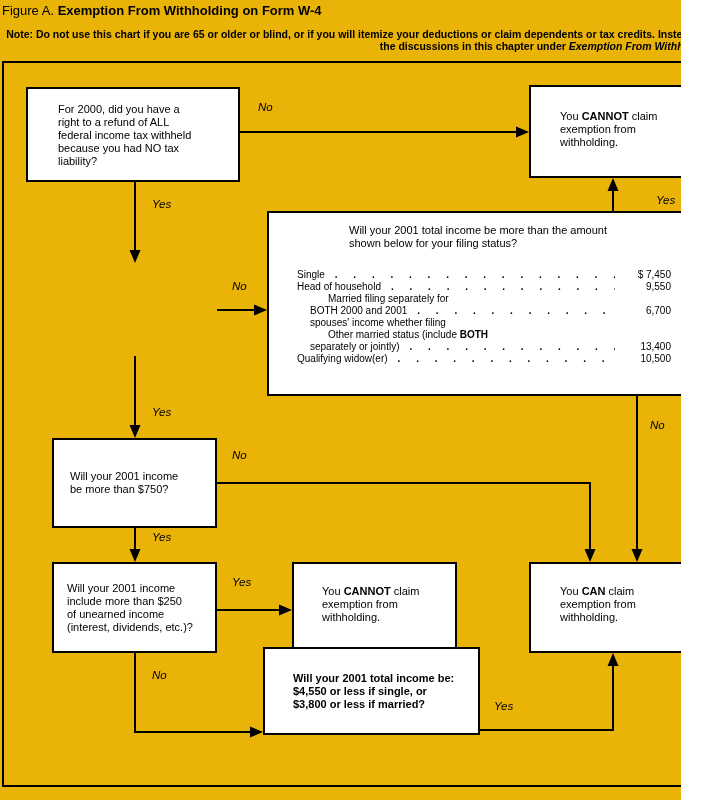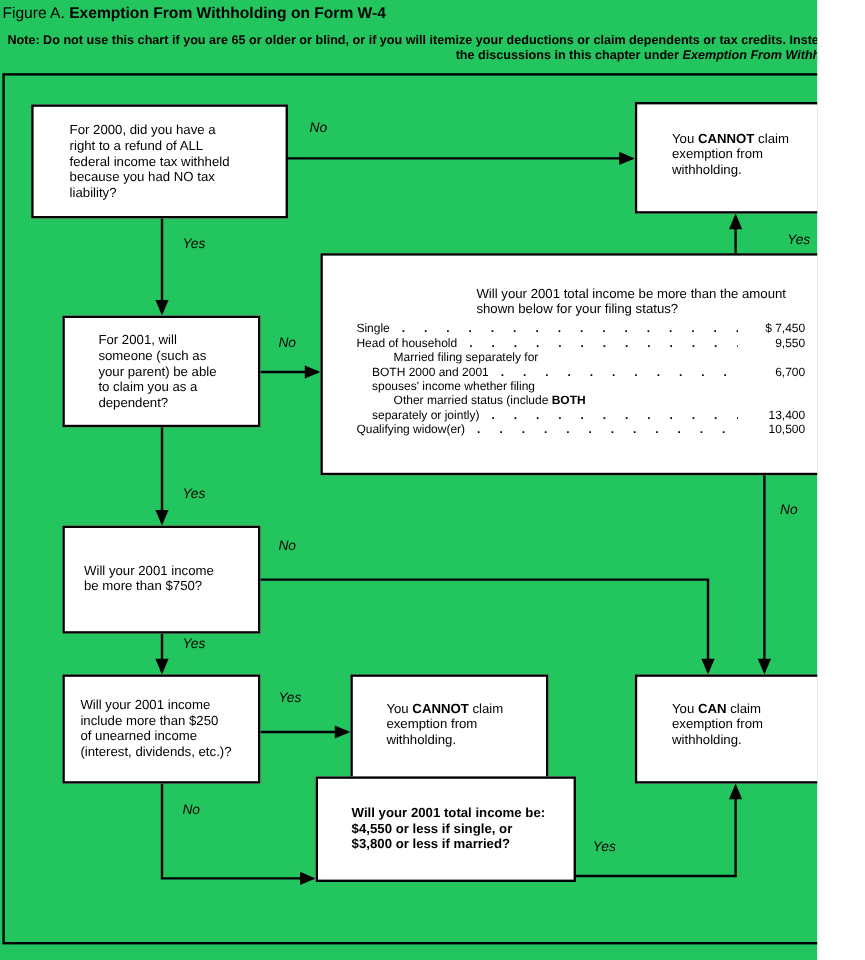--- a/index.html
+++ b/index.html
@@ -1,17 +1,17 @@
 <!DOCTYPE html>
 <html><head>
 <meta charset="utf-8">
 <style>
   html,body{margin:0;padding:0;background:#fff;}
   .page{
-    position:relative;width:681px;height:800px;background:#22c55e;
+    position:relative;width:681px;height:800px;background:#eab308;
     font-family:"Liberation Sans","DejaVu Sans",sans-serif;color:#000;
     overflow:hidden;
   }
   .title{position:absolute;left:2px;top:3px;font-size:13px;white-space:nowrap;}
   .title b{font-weight:bold;}
   .note{position:absolute;left:2px;top:28px;width:716px;font-size:10.5px;font-weight:bold;line-height:12px;text-align:right;}
   .note i{font-style:italic;}
   .frame{position:absolute;left:2px;top:61px;width:715px;height:726px;border:2px solid #000;box-sizing:border-box;}
   .connectors{position:absolute;left:0;top:0;width:721px;height:800px;pointer-events:none;}
   .edge{stroke:#000;stroke-width:2;fill:none;}
@@ -27,21 +27,21 @@
   #node-q-refund{left:26px;top:87px;width:214px;height:95px;padding:14px 8px 13px 30px;}
   #node-cannot-top{left:529px;top:85px;width:168px;height:93px;padding:23px 8px 0 29px;}
   #node-income-table{left:267px;top:211px;width:429px;height:185px;}
   #node-q-dependent{left:52px;top:263px;width:165px;height:93px;padding:13px 6px 0 28px;}
   #node-q-750{left:52px;top:438px;width:165px;height:90px;padding:30px 6px 0 16px;}
   #node-q-unearned{left:52px;top:562px;width:165px;height:91px;padding:18px 4px 0 13px;}
   #node-cannot-mid{left:292px;top:562px;width:165px;height:90px;padding:21px 8px 0 28px;}
   #node-can{left:529px;top:562px;width:166px;height:91px;padding:21px 4px 0 29px;}
   #node-q-total{left:263px;top:647px;width:217px;height:88px;padding:23px 4px 0 28px;font-weight:bold;}
   
-  .big-heading{position:absolute;left:80px;top:26px;font-size:11px;line-height:13px;white-space:pre-line;margin-left:48px;}
+  .big-heading{position:absolute;left:80px;top:11px;font-size:11px;line-height:13px;white-space:pre-line;}
   .big-rows{position:absolute;left:28px;top:56px;width:374px;font-size:10px;line-height:12px;}
   .row-line{white-space:nowrap;padding-left:31px;}
   .row-line.indent,.row-label.indent{padding-left:13px;}
   .row-last{display:flex;align-items:baseline;}
   .row-label{white-space:nowrap;}
   .dots{flex:1;overflow:hidden;white-space:nowrap;font-weight:bold;word-spacing:13px;padding:0 8px 0 10px;}
   .amount{min-width:56px;text-align:right;white-space:nowrap;}
   
   #lbl-start{left:106px;top:66px;}
   #lbl-refund-no{left:258px;top:101px;}
@@ -167,27 +167,20 @@
         <div>
           <div class="row-last">
             <span class="row-label">Qualifying widow(er)</span>
             <span class="dots">. . . . . . . . . . . . . . . . . . . . . . . . . . . . . . . . . . . . . . . . . . . . . . . . . . . . . . . . . . . . </span>
             <span class="amount">10,500</span>
           </div>
         </div>
       </div>
   </div>
 
-  <div class="node" id="node-q-dependent">
-    <div class="node-text">For 2001, will
-someone (such as
-your parent) be able
-to claim you as a
-dependent?</div>
-  </div>
 
   <div class="node" id="node-q-750">
     <div class="node-text">Will your 2001 income
 be more than $750?</div>
   </div>
 
   <div class="node" id="node-q-unearned">
     <div class="node-text">Will your 2001 income
 include more than $250
 of unearned income

